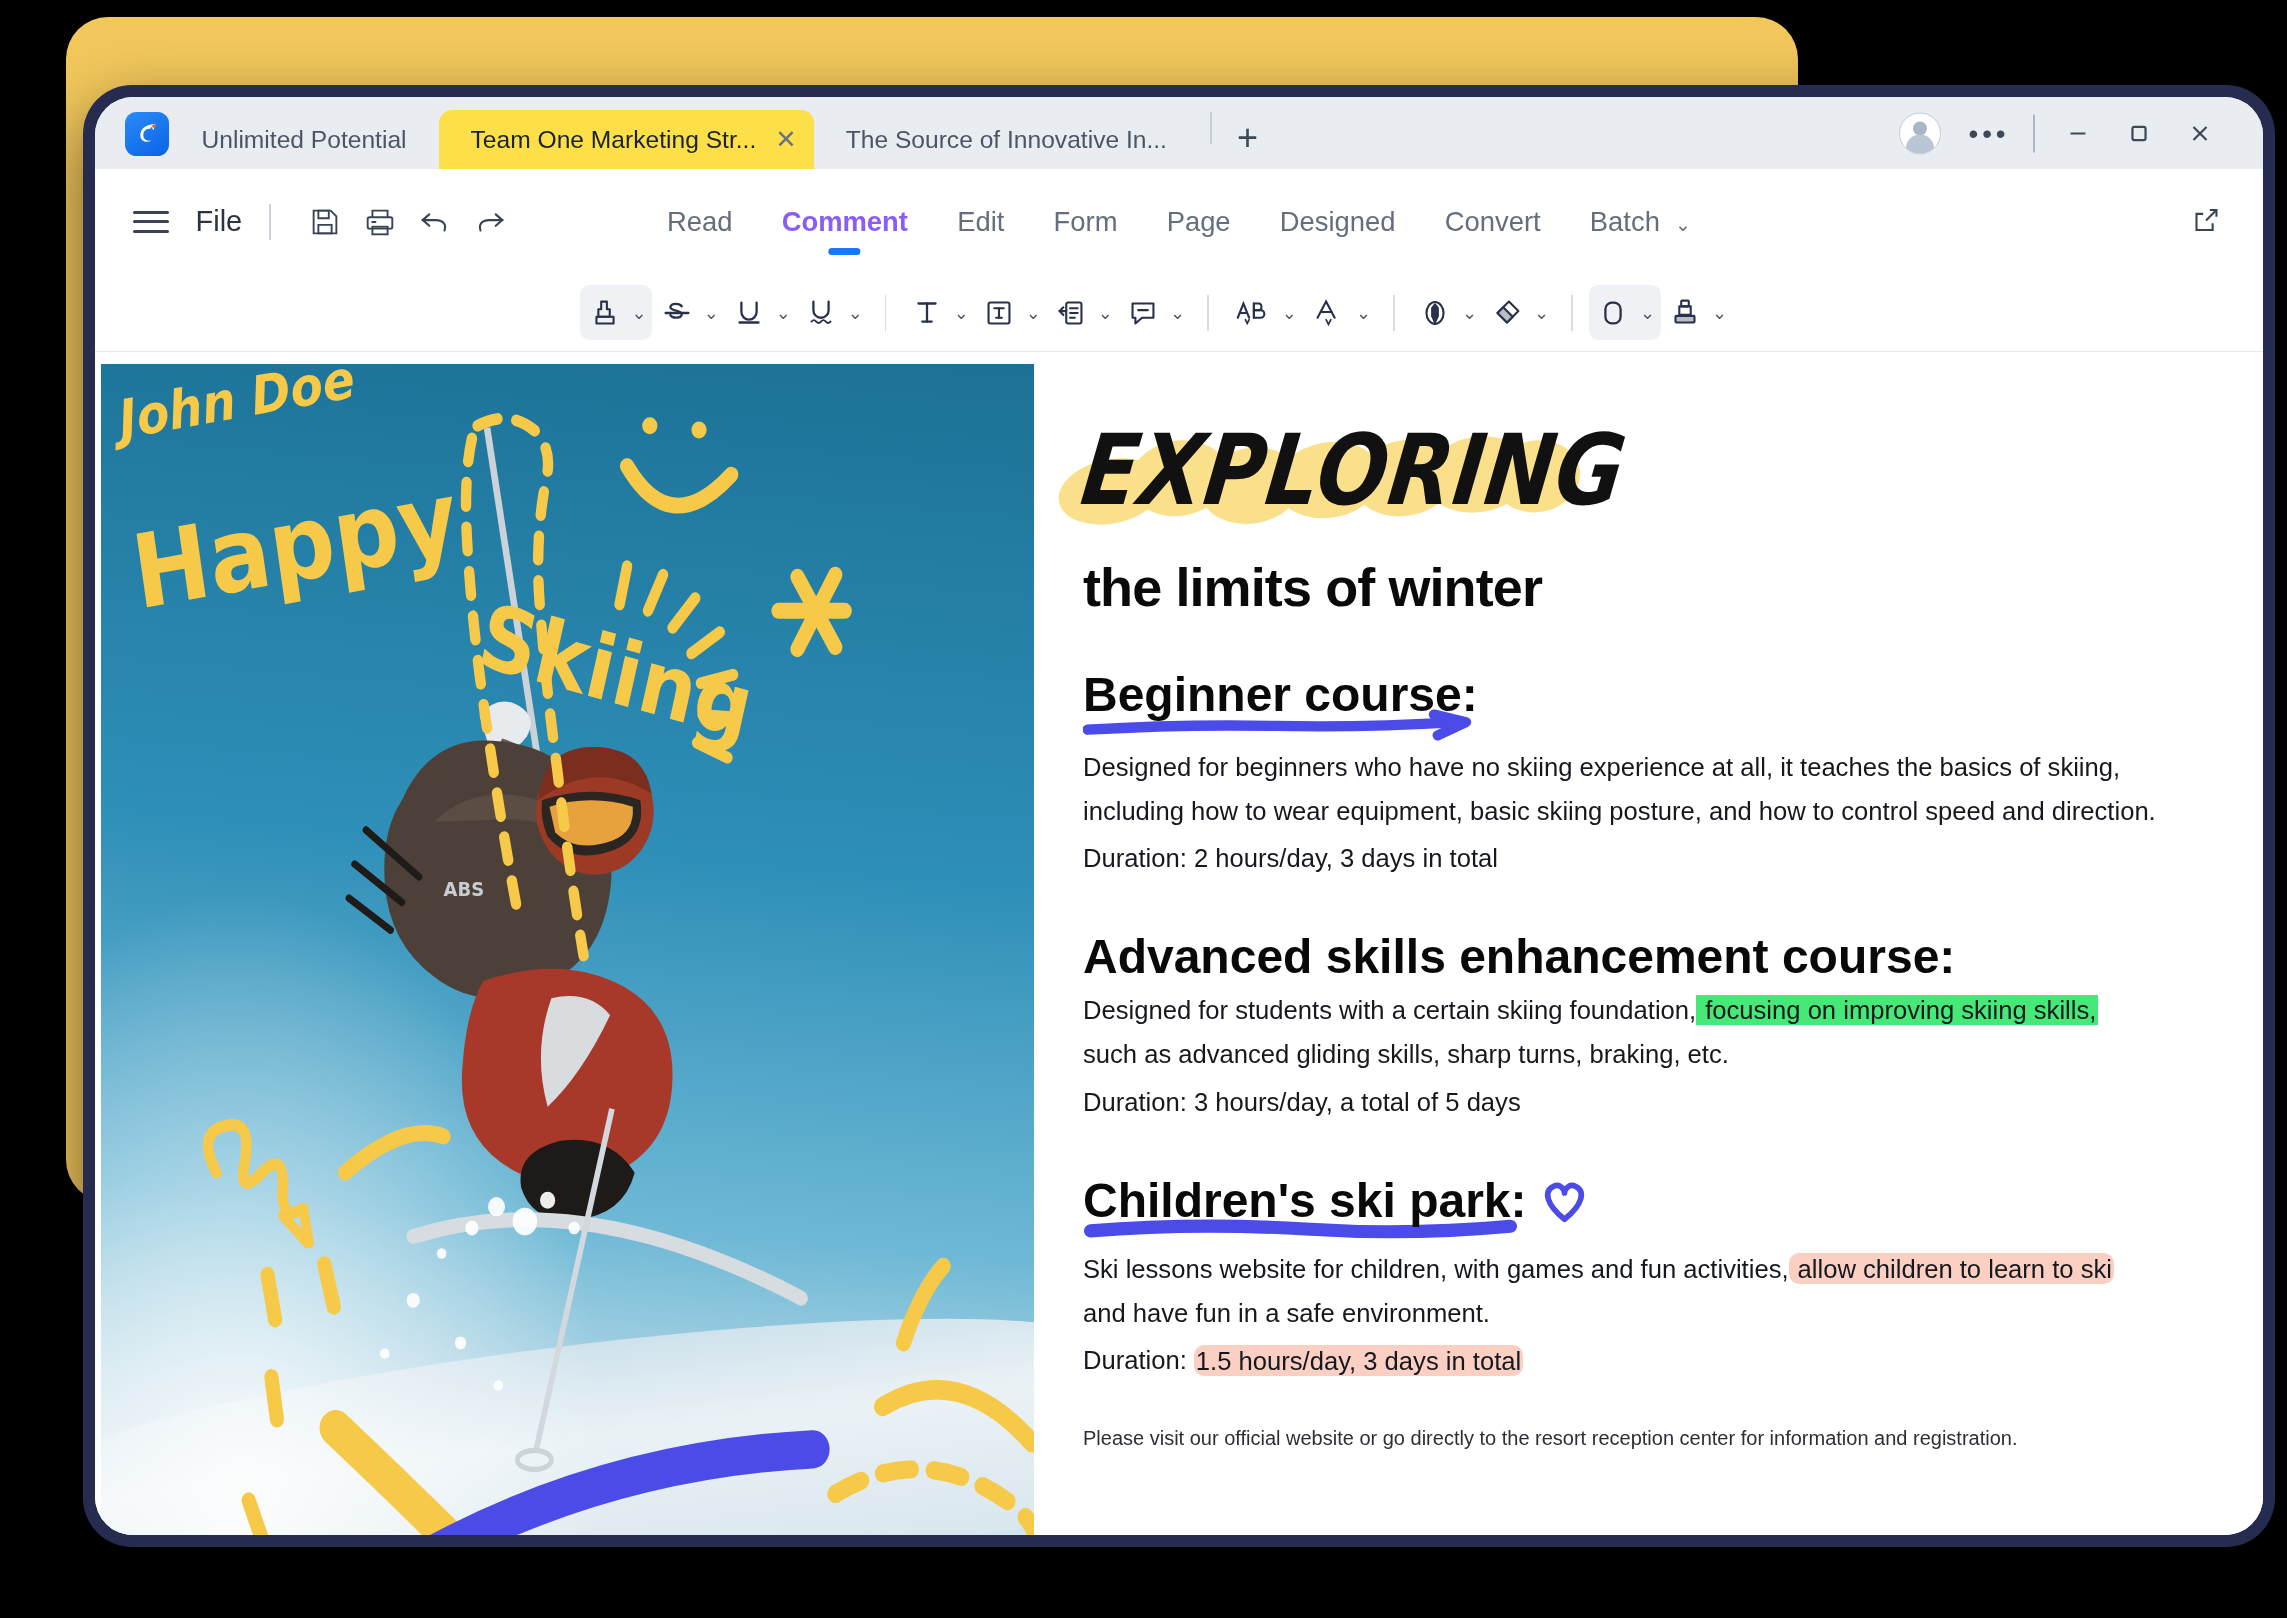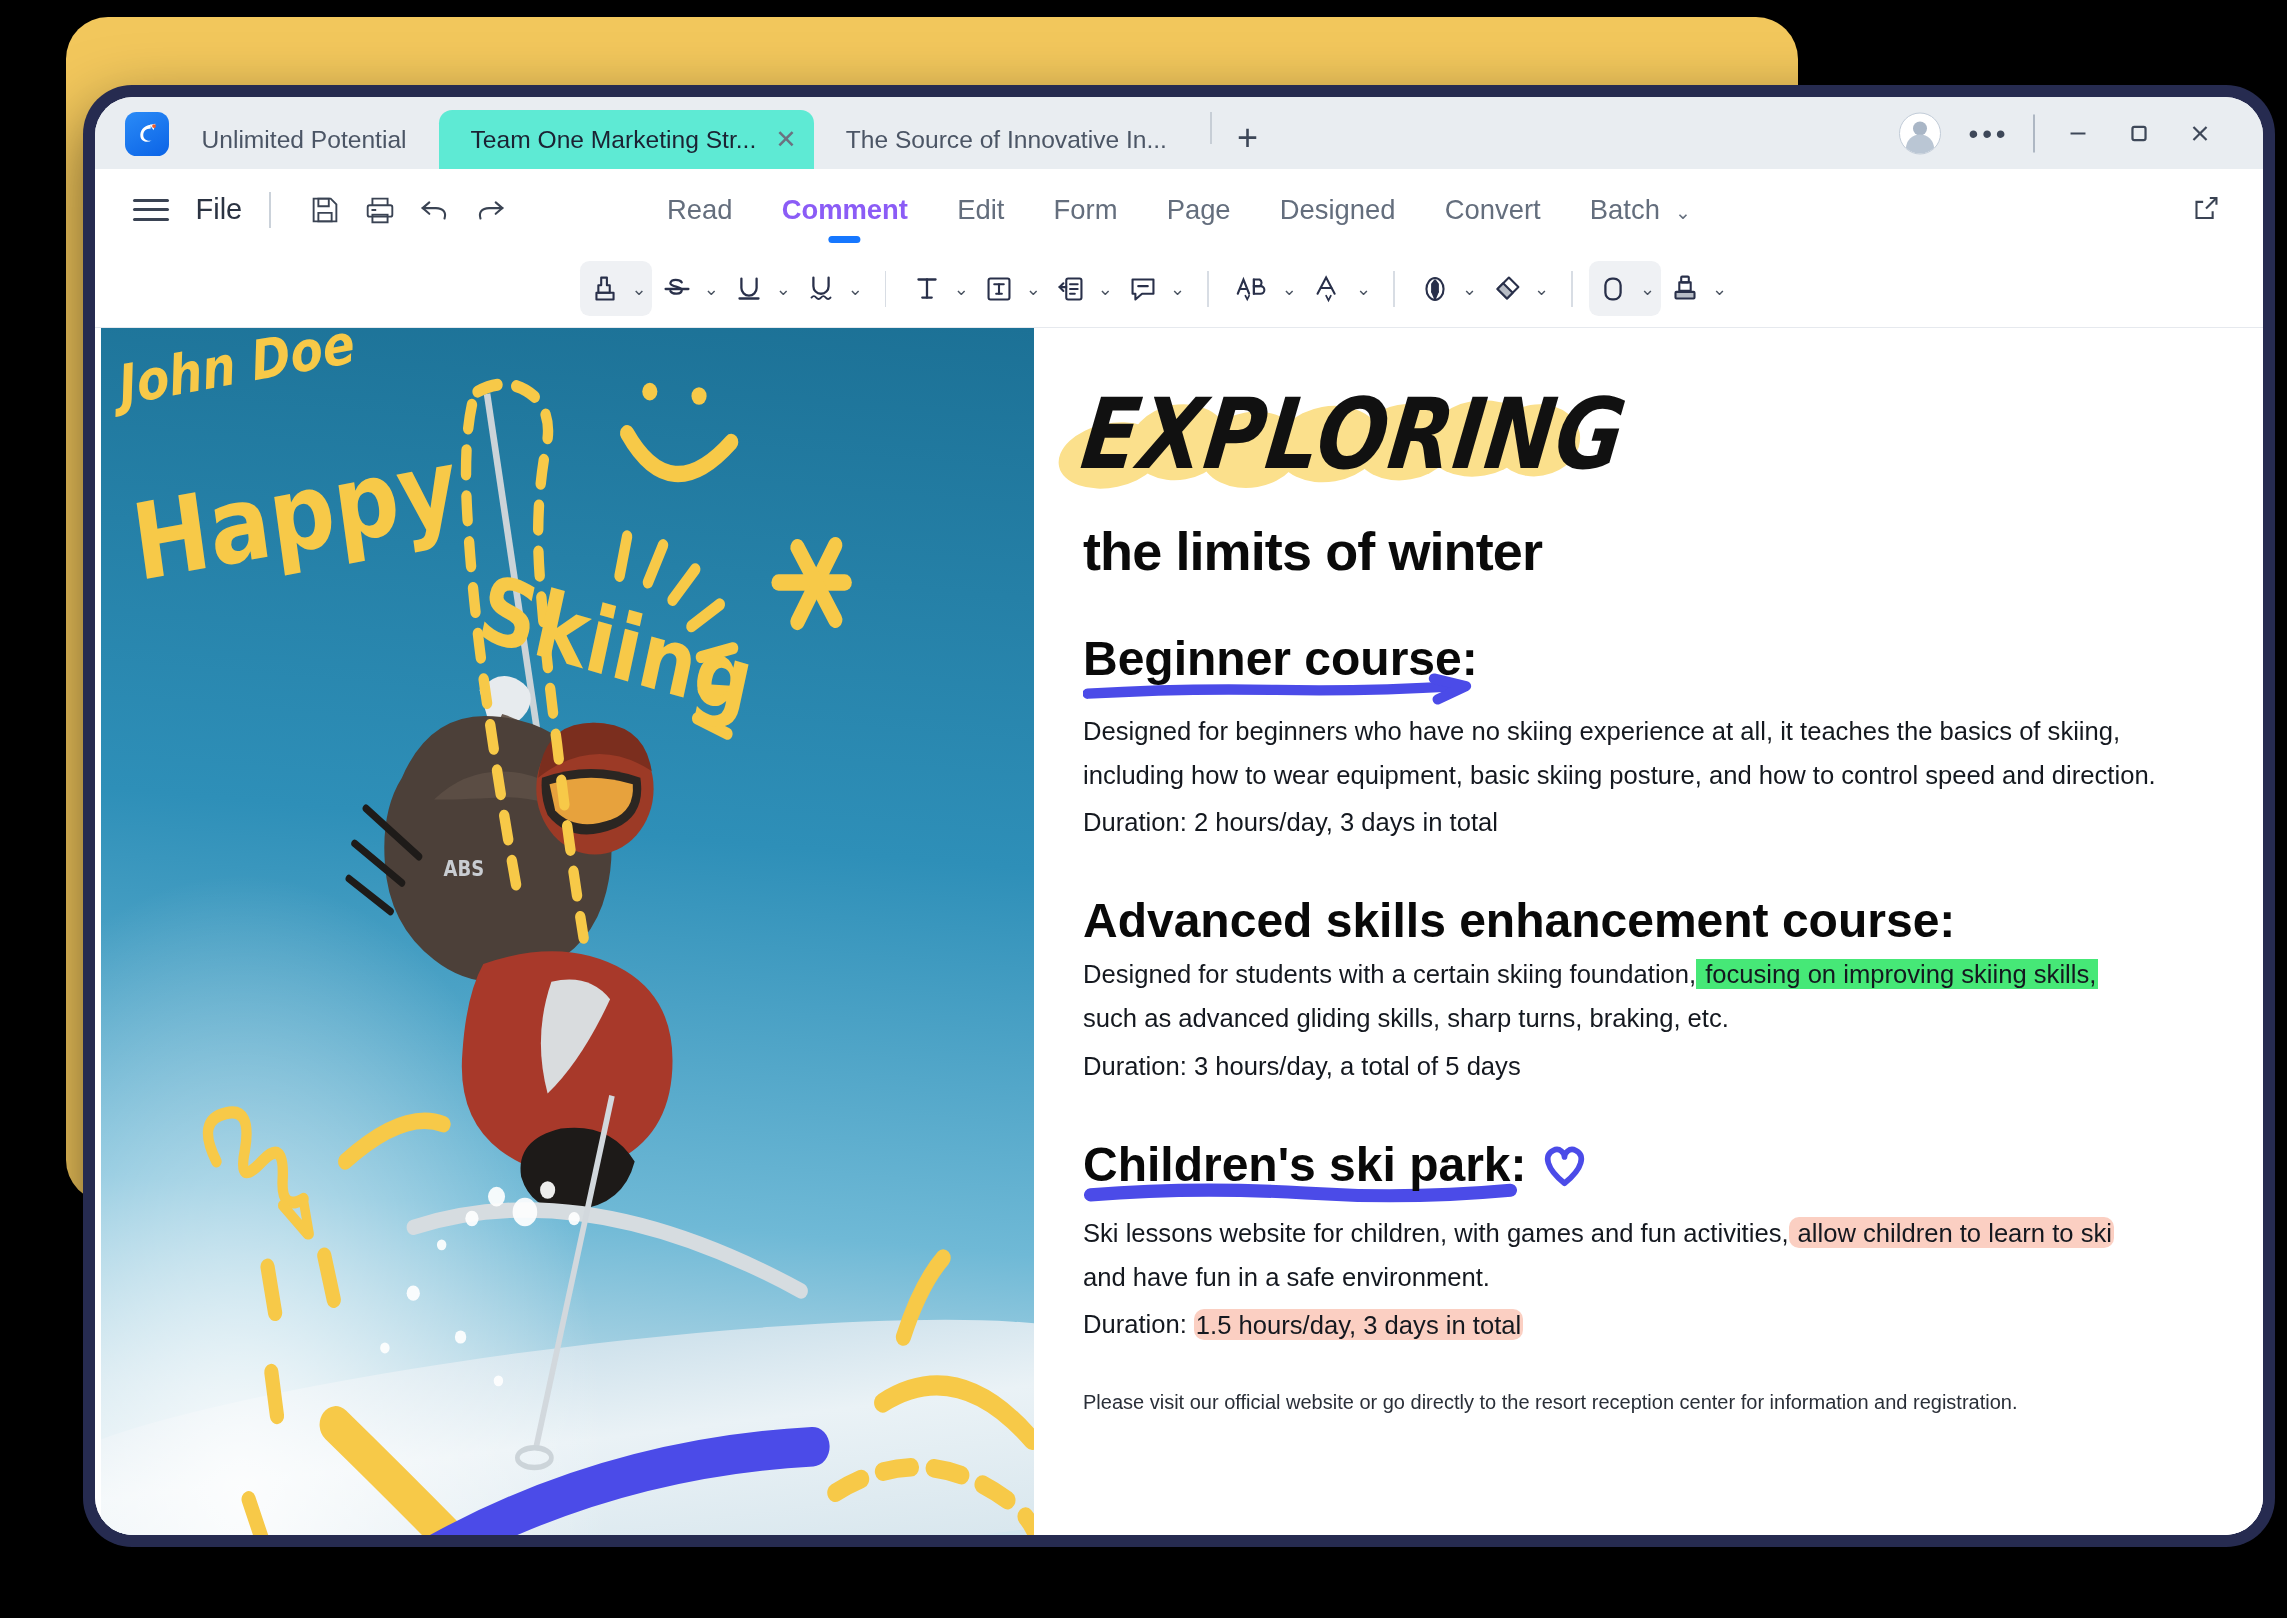--- a/index.html
+++ b/index.html
@@ -30,20 +30,21 @@
     padding: 12.3px;
     box-shadow: 0 26.5px 66px rgba(0,0,0,0.55);
   }
   .window {
     width: 100%; height: 100%;
     background: #ffffff;
     border-radius: 38px;
     overflow: hidden;
     display: flex; flex-direction: column;
     position: relative;
+    gap: 12px;
   }
 
   
   .tabbar {
     height: 72px;
     background: #E9EDF1;
     display: flex; align-items: flex-end;
     position: relative;
     flex: 0 0 auto;
     padding-left: 17px;
@@ -62,21 +63,21 @@
     height: 59px;
     display: flex; align-items: center;
     padding: 0 32px;
     font-size: 24.6px;
     color: #4B5565;
     white-space: nowrap;
     border-radius: 13.2px 13.2px 0 0;
     position: relative;
   }
   .tab.active {
-    background: #5eead4;
+    background: #fde047;
     color: #1B2233;
     padding-right: 17px;
   }
   .tab .tab-close {
     margin-left: 19px;
     font-size: 25.6px; color: #6B7280;
     line-height: 1;
   }
   .tabdiv {
     width: 1.9px; height: 32px; background: #C7CED6;

